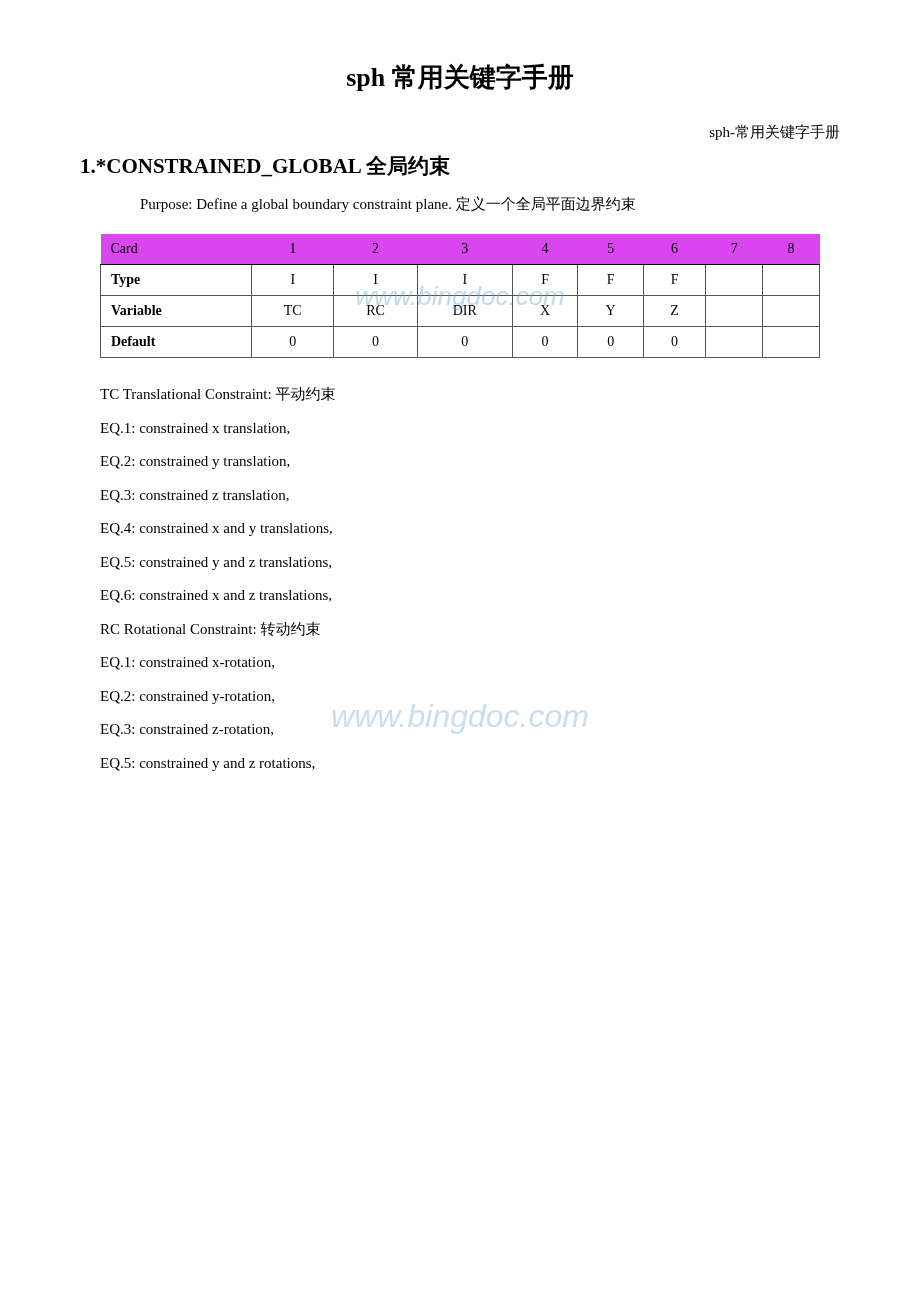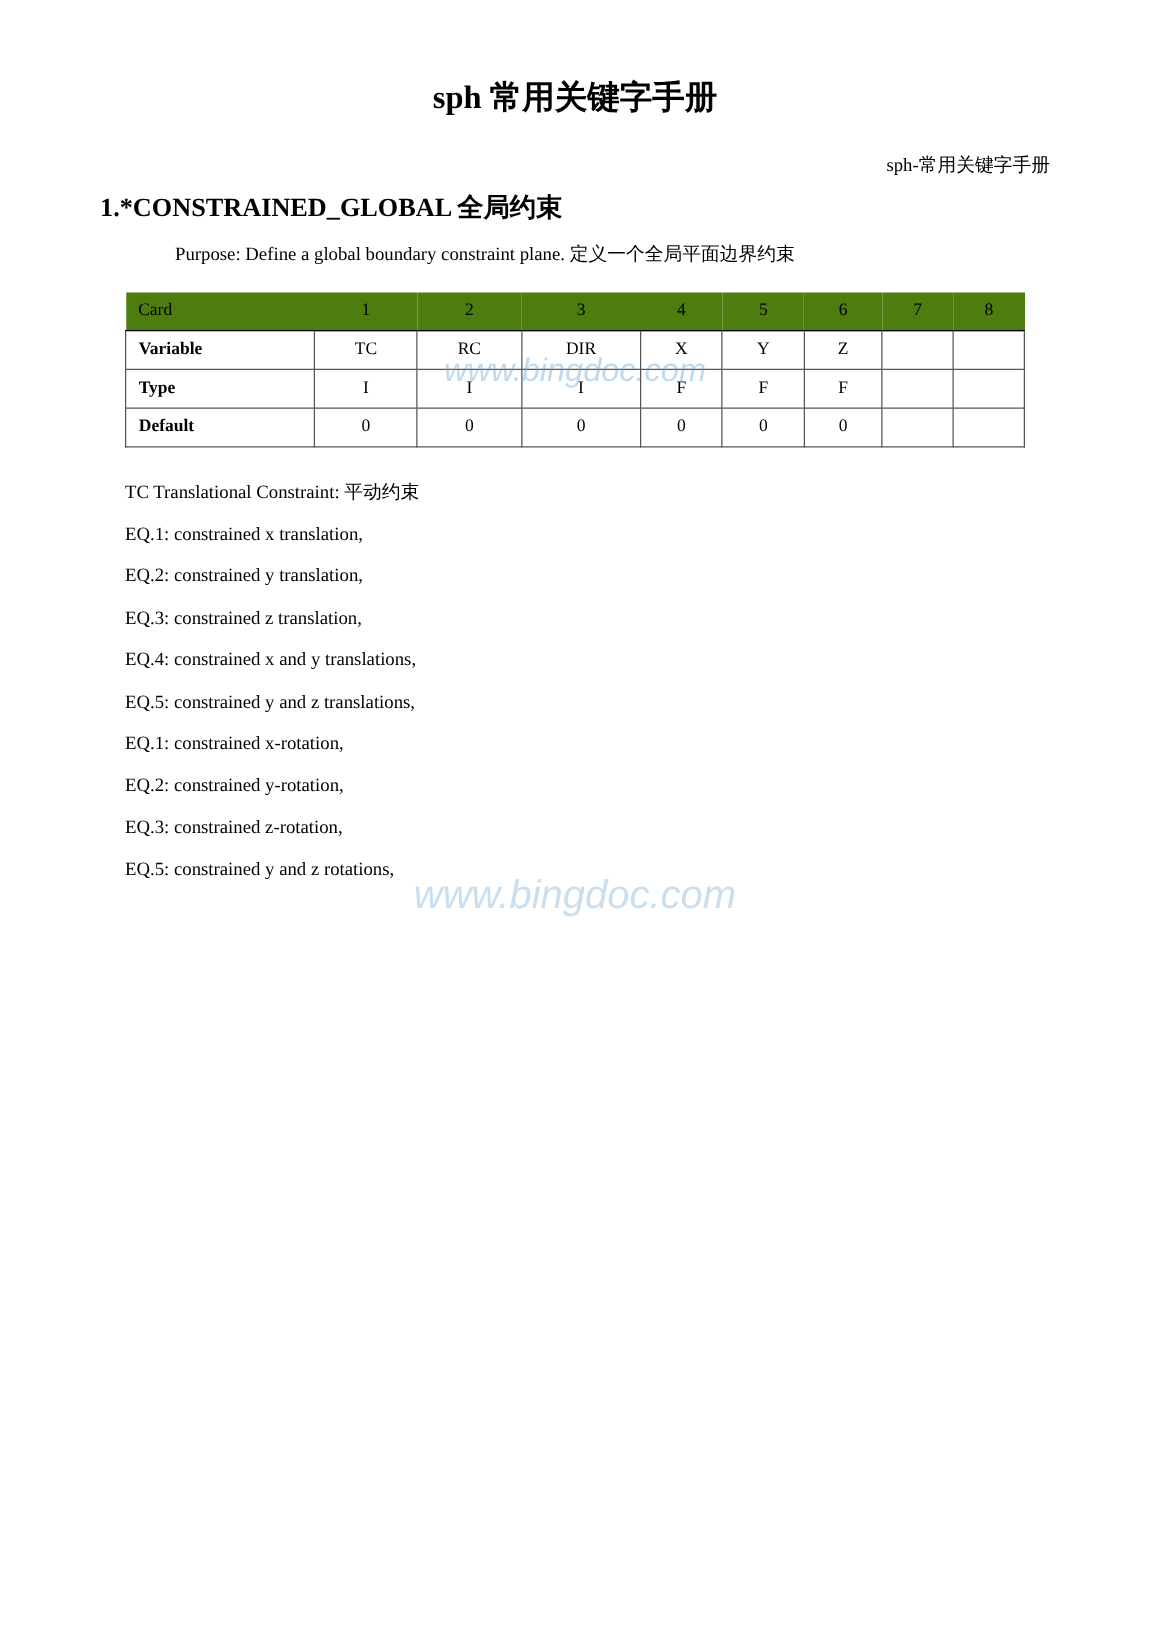--- a/index.html
+++ b/index.html
@@ -59,21 +59,21 @@
     }
 
     table th, table td {
       border: 1px solid #555;
       padding: 7px 10px;
       text-align: center;
       font-family: "Times New Roman", Times, serif;
     }
 
     table thead th {
-      background: #4d7c0f;
+      background: #d946ef;
       font-weight: normal;
       border-bottom: 1px solid #555;
     }
 
     table tbody td:first-child {
       font-weight: bold;
       text-align: left;
       background: #ffffff;
     }
 
@@ -155,42 +155,42 @@
         <th>3</th>
         <th>4</th>
         <th>5</th>
         <th>6</th>
         <th>7</th>
         <th>8</th>
       </tr>
     </thead>
     <tbody id="table-body">
     <tr>
+          <td>Type</td>
+          <td>I</td>
+          <td>I</td>
+          <td>I</td>
+          <td>F</td>
+          <td>F</td>
+          <td>F</td>
+          <td></td>
+          <td></td>
+        </tr>
+        <tr>
           <td>Variable</td>
           <td>TC</td>
           <td>RC</td>
           <td>DIR</td>
           <td>X</td>
           <td>Y</td>
           <td>Z</td>
           <td></td>
           <td></td>
         </tr>
         <tr>
-          <td>Type</td>
-          <td>I</td>
-          <td>I</td>
-          <td>I</td>
-          <td>F</td>
-          <td>F</td>
-          <td>F</td>
-          <td></td>
-          <td></td>
-        </tr>
-        <tr>
           <td>Default</td>
           <td>0</td>
           <td>0</td>
           <td>0</td>
           <td>0</td>
           <td>0</td>
           <td>0</td>
           <td></td>
           <td></td>
         </tr>
@@ -198,17 +198,19 @@
   </table>
 </div>
 
 <div class="content-section" id="content-lines">
 <p class="content-line">TC  Translational Constraint: 平动约束</p>
     <p class="content-line">EQ.1: constrained x translation,</p>
     <p class="content-line">EQ.2: constrained y translation,</p>
     <p class="content-line">EQ.3: constrained z translation,</p>
     <p class="content-line">EQ.4: constrained x and y translations,</p>
     <p class="content-line">EQ.5: constrained y and z translations,</p>
+    <p class="content-line">EQ.6: constrained x and z translations,</p>
+    <p class="content-line">RC  Rotational Constraint: 转动约束</p>
     <p class="content-line">EQ.1: constrained x-rotation,</p>
     <p class="content-line">EQ.2: constrained y-rotation,</p>
     <p class="content-line">EQ.3: constrained z-rotation,</p>
     <p class="content-line">EQ.5: constrained y and z rotations,</p>
   </div>
 
 </body></html>

